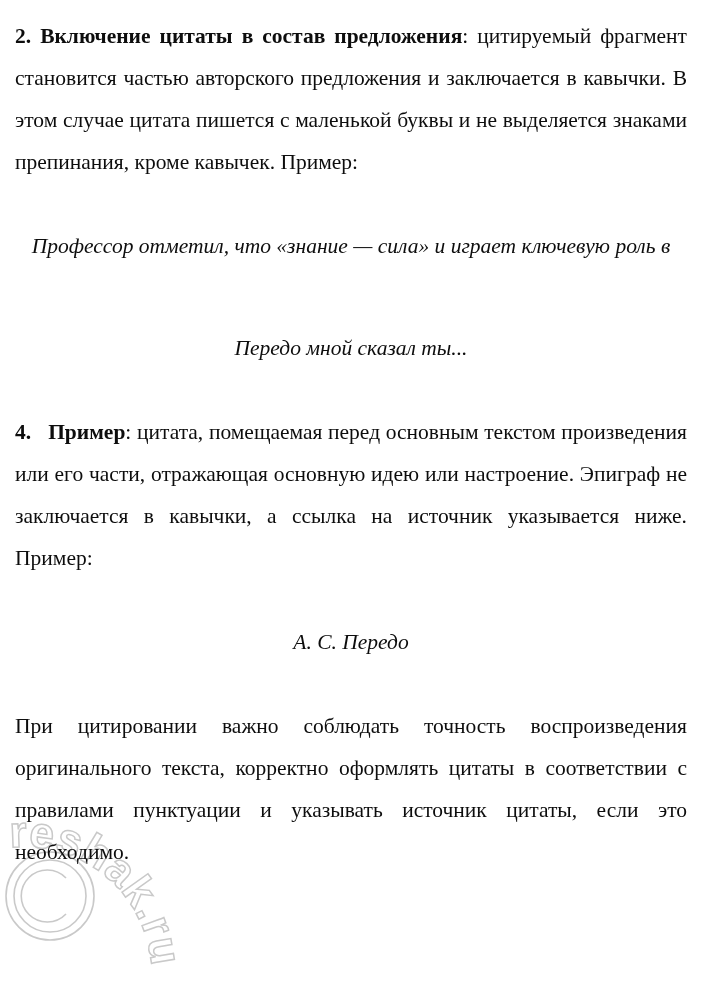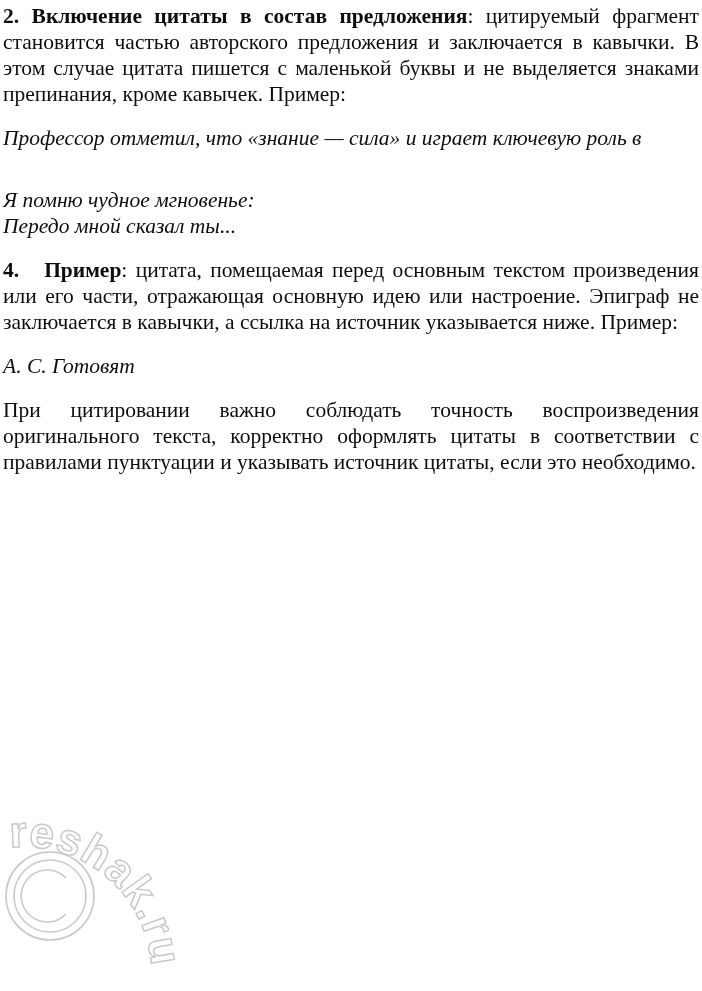--- a/index.html
+++ b/index.html
@@ -26,43 +26,43 @@
     padding: 0px 3px 0px 3px;
   }
 
   .doc-body {
     position: relative;
     z-index: 2;
     padding-top: 3px;
   }
 
   p {
-    margin: 0;
+    margin: 12px;
     font-size: 21.5px;
-    line-height: 26px;
+    line-height: 42px;
     text-align: justify;
     text-justify: inter-word;
     -webkit-hyphens: none;
     hyphens: none;
   }
 
   p.para {
     text-align: justify;
   }
 
   .heading-num {
     font-weight: bold;
   }
   .heading-term {
     font-weight: bold;
   }
 
   p.example {
     font-style: italic;
-    text-align: left;
+    text-align: center;
     white-space: nowrap;
   }
   .gap-small { height: 18px; }
 
   
   #watermark {
     position: absolute;
     left: 0;
     top: 826px;
     width: 230px;
@@ -118,29 +118,28 @@
 
     <div class="gap-small"></div>
 
     <p class="example">Профессор отметил, что «знание — сила» и играет ключевую роль в</p>
 
     <div class="gap-small"></div>
 
 
     <div class="gap-small"></div>
 
-    <p class="example">Я помню чудное мгновенье:</p>
     <p class="example">Передо мной сказал ты...</p>
 
     <div class="gap-small"></div>
 
     <p class="para"><span class="heading-num">4.</span>&nbsp;&nbsp;&nbsp;<span class="heading-term">Пример</span><span>: цитата, помещаемая перед основным текстом произведения или его части, отражающая основную идею или настроение. Эпиграф не заключается в кавычки, а ссылка на источник указывается ниже. Пример:</span></p>
 
     <div class="gap-small"></div>
 
-    <p class="example">А. С. Готовят</p>
+    <p class="example">А. С. Передо</p>
 
     <div class="gap-small"></div>
 
     <p class="para">При цитировании важно соблюдать точность воспроизведения оригинального текста, корректно оформлять цитаты в соответствии с правилами пунктуации и указывать источник цитаты, если это необходимо.</p>
 
   </div>
 </div>
 
 </body></html>

